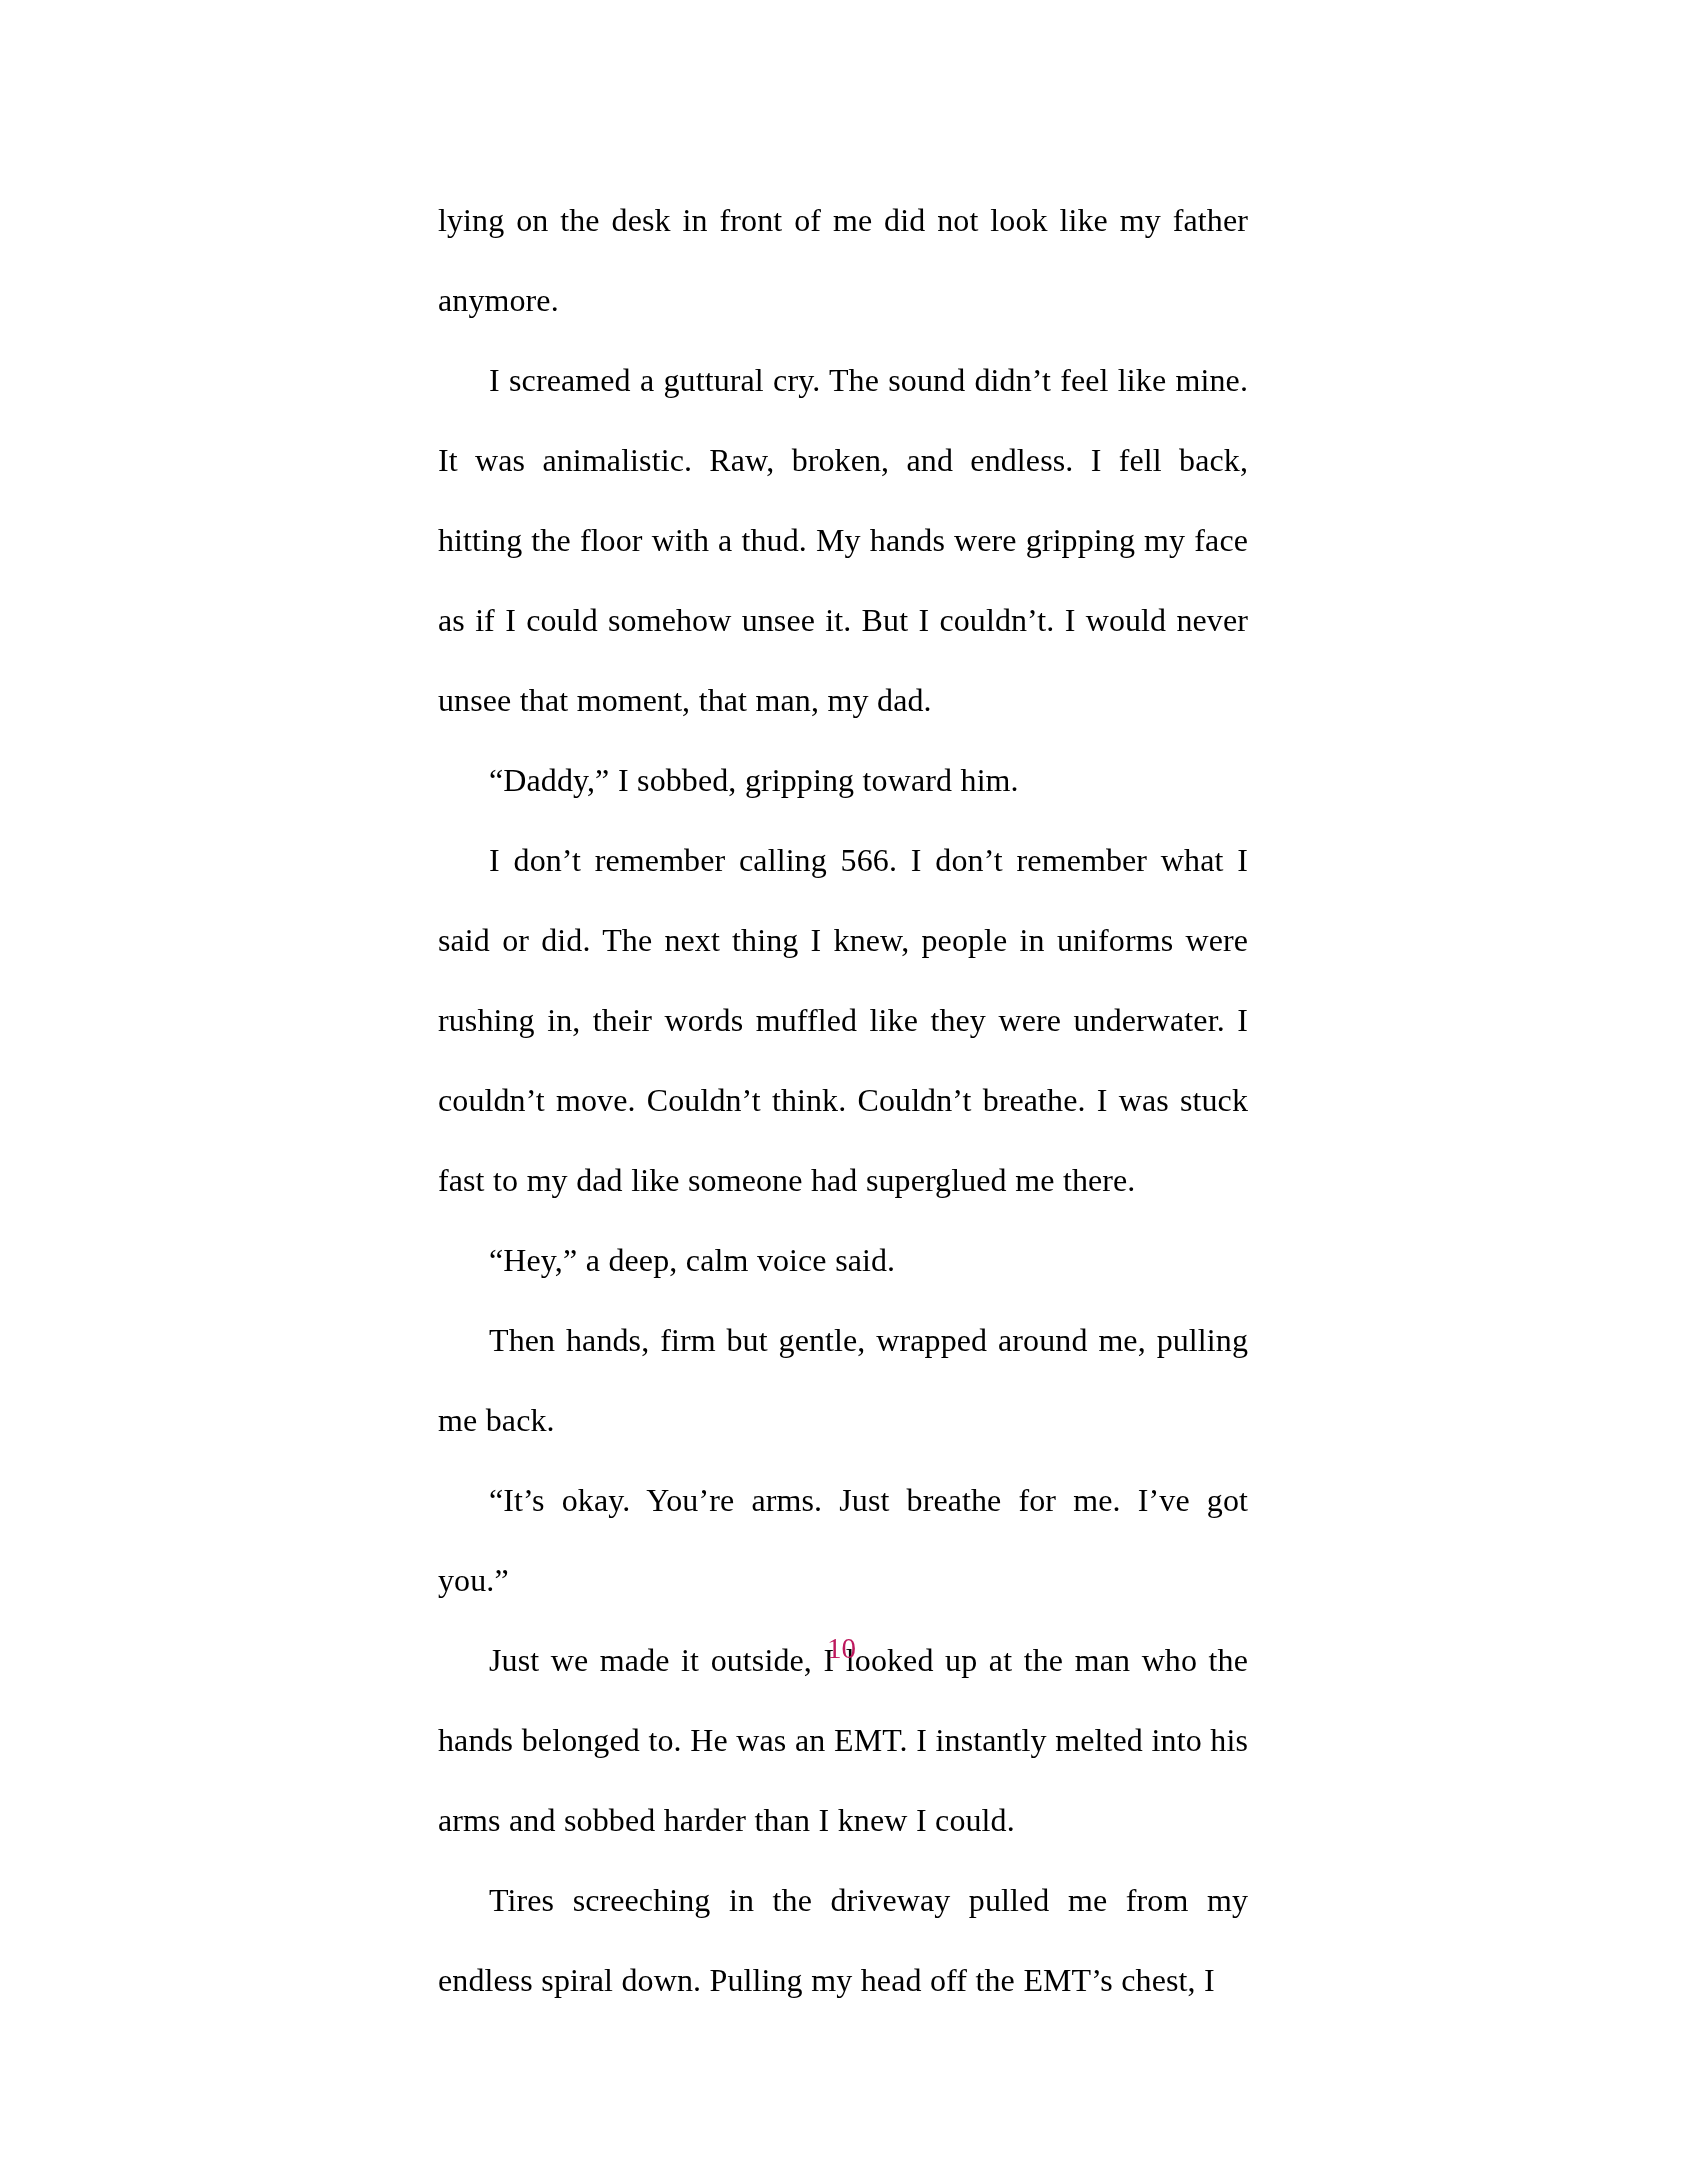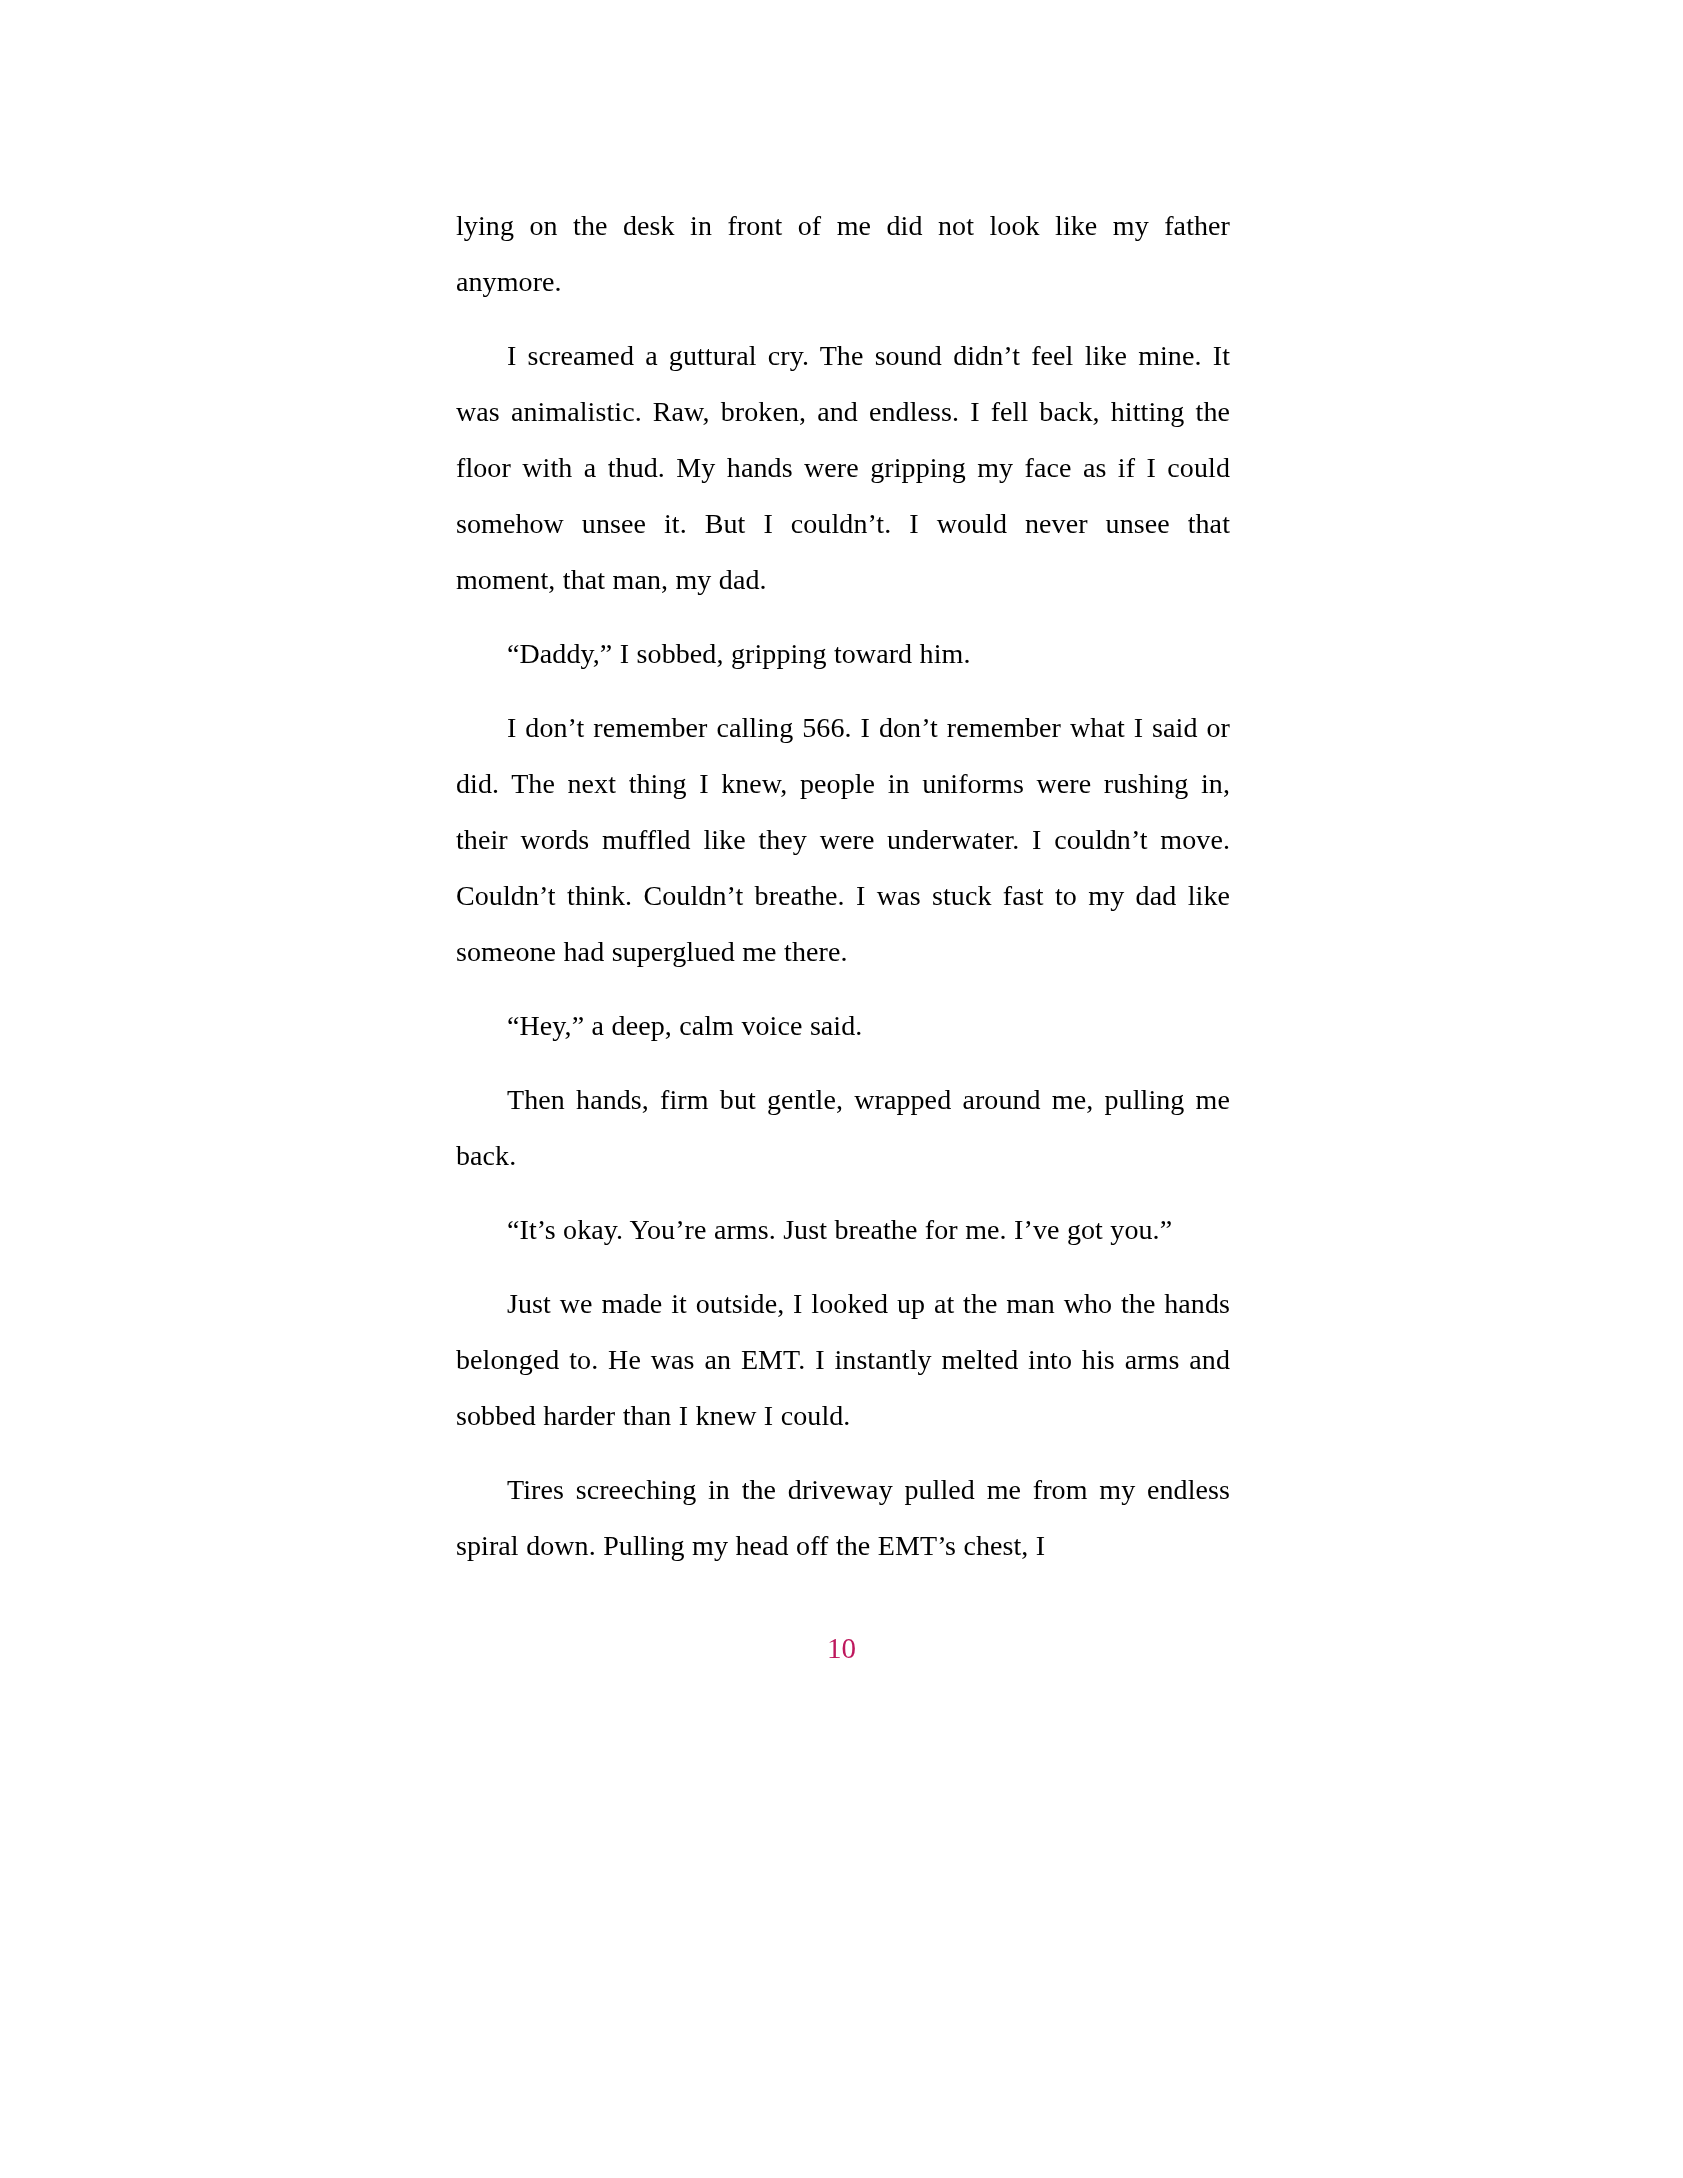--- a/index.html
+++ b/index.html
@@ -26,24 +26,24 @@
   }
 
   .text-block {
     position: absolute;
     left: 438px;
     top: 180px;
     width: 810px;
   }
 
   .para {
-    margin: 18px;
+    margin: 0;
     padding: 0;
-    font-size: 28px;
-    line-height: 56px;
+    font-size: 32px;
+    line-height: 80px;
     text-align: justify;
     text-justify: inter-word;
     text-indent: 51px;
     hyphens: none;
     -webkit-hyphens: none;
     word-spacing: 0.012em;
     letter-spacing: 0.003em;
   }
 
   .para.no-indent {

